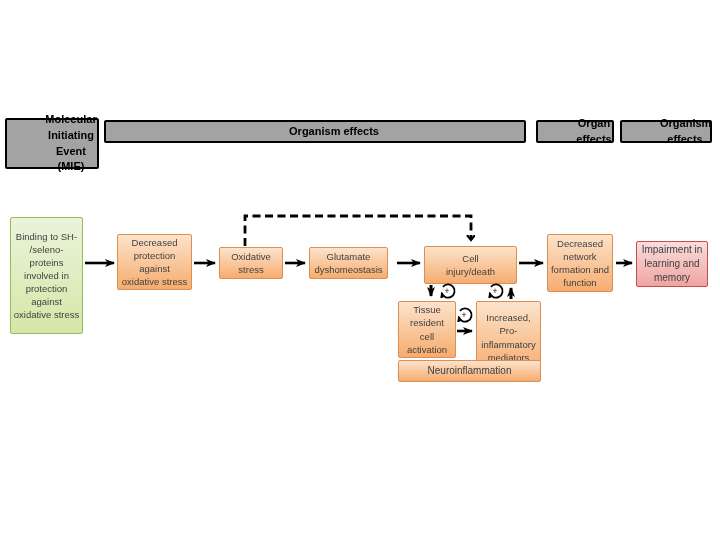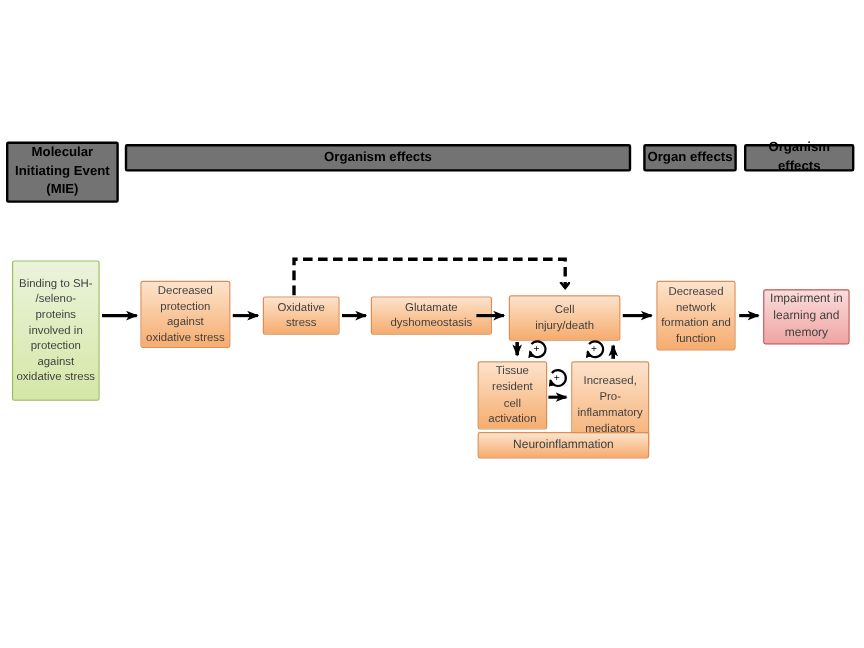--- a/index.html
+++ b/index.html
@@ -13,22 +13,22 @@
     position:relative; width:720px; height:540px; background:#ffffff;
     font-family:"Liberation Sans", sans-serif; overflow:hidden;
   }
   .box{
     position:absolute; box-sizing:border-box;
     display:flex; align-items:center; justify-content:center;
     text-align:center; border-radius:2px;
   }
   .lbl{ white-space:pre-line; display:block; width:100%; }
   .hdr{
-    background:#737373; border:2px solid var(--header-border);
-    color:#000; font-weight:bold; font-size:11px; line-height:1.45;
+    background:#a3a3a3; border:2px solid var(--header-border);
+    color:#000; font-weight:bold; font-size:11px; line-height:1.45;padding-left:38px;
   }
   .orange{
     background:linear-gradient(to bottom, var(--orange-top), var(--orange-bottom));
     border:1.6px solid var(--orange-border);
     color:var(--box-text); font-size:9.5px; line-height:1.38;
   }
   .green{
     background:linear-gradient(to bottom, var(--green-top), var(--green-bottom));
     border:1.6px solid var(--green-border);
     color:var(--box-text); font-size:9.5px; line-height:1.38;
@@ -78,21 +78,21 @@
   <div class="box orange" style="left:117px; top:234px; width:75px; height:56px;">
     <span class="lbl">Decreased
 protection
 against
 oxidative stress</span>
   </div>
   <div class="box orange" style="left:219px; top:247px; width:64px; height:32px;">
     <span class="lbl">Oxidative
 stress</span>
   </div>
-  <div class="box orange" style="left:309px; top:247px; width:101px; height:32px;">
+  <div class="box orange" style="left:309px; top:247px; width:79px; height:32px;">
     <span class="lbl">Glutamate
 dyshomeostasis</span>
   </div>
   <div class="box orange" style="left:424px; top:246px; width:93px; height:38px;">
     <span class="lbl">Cell
 injury/death</span>
   </div>
   <div class="box orange" style="left:547px; top:234px; width:66px; height:58px;">
     <span class="lbl">Decreased
 network

